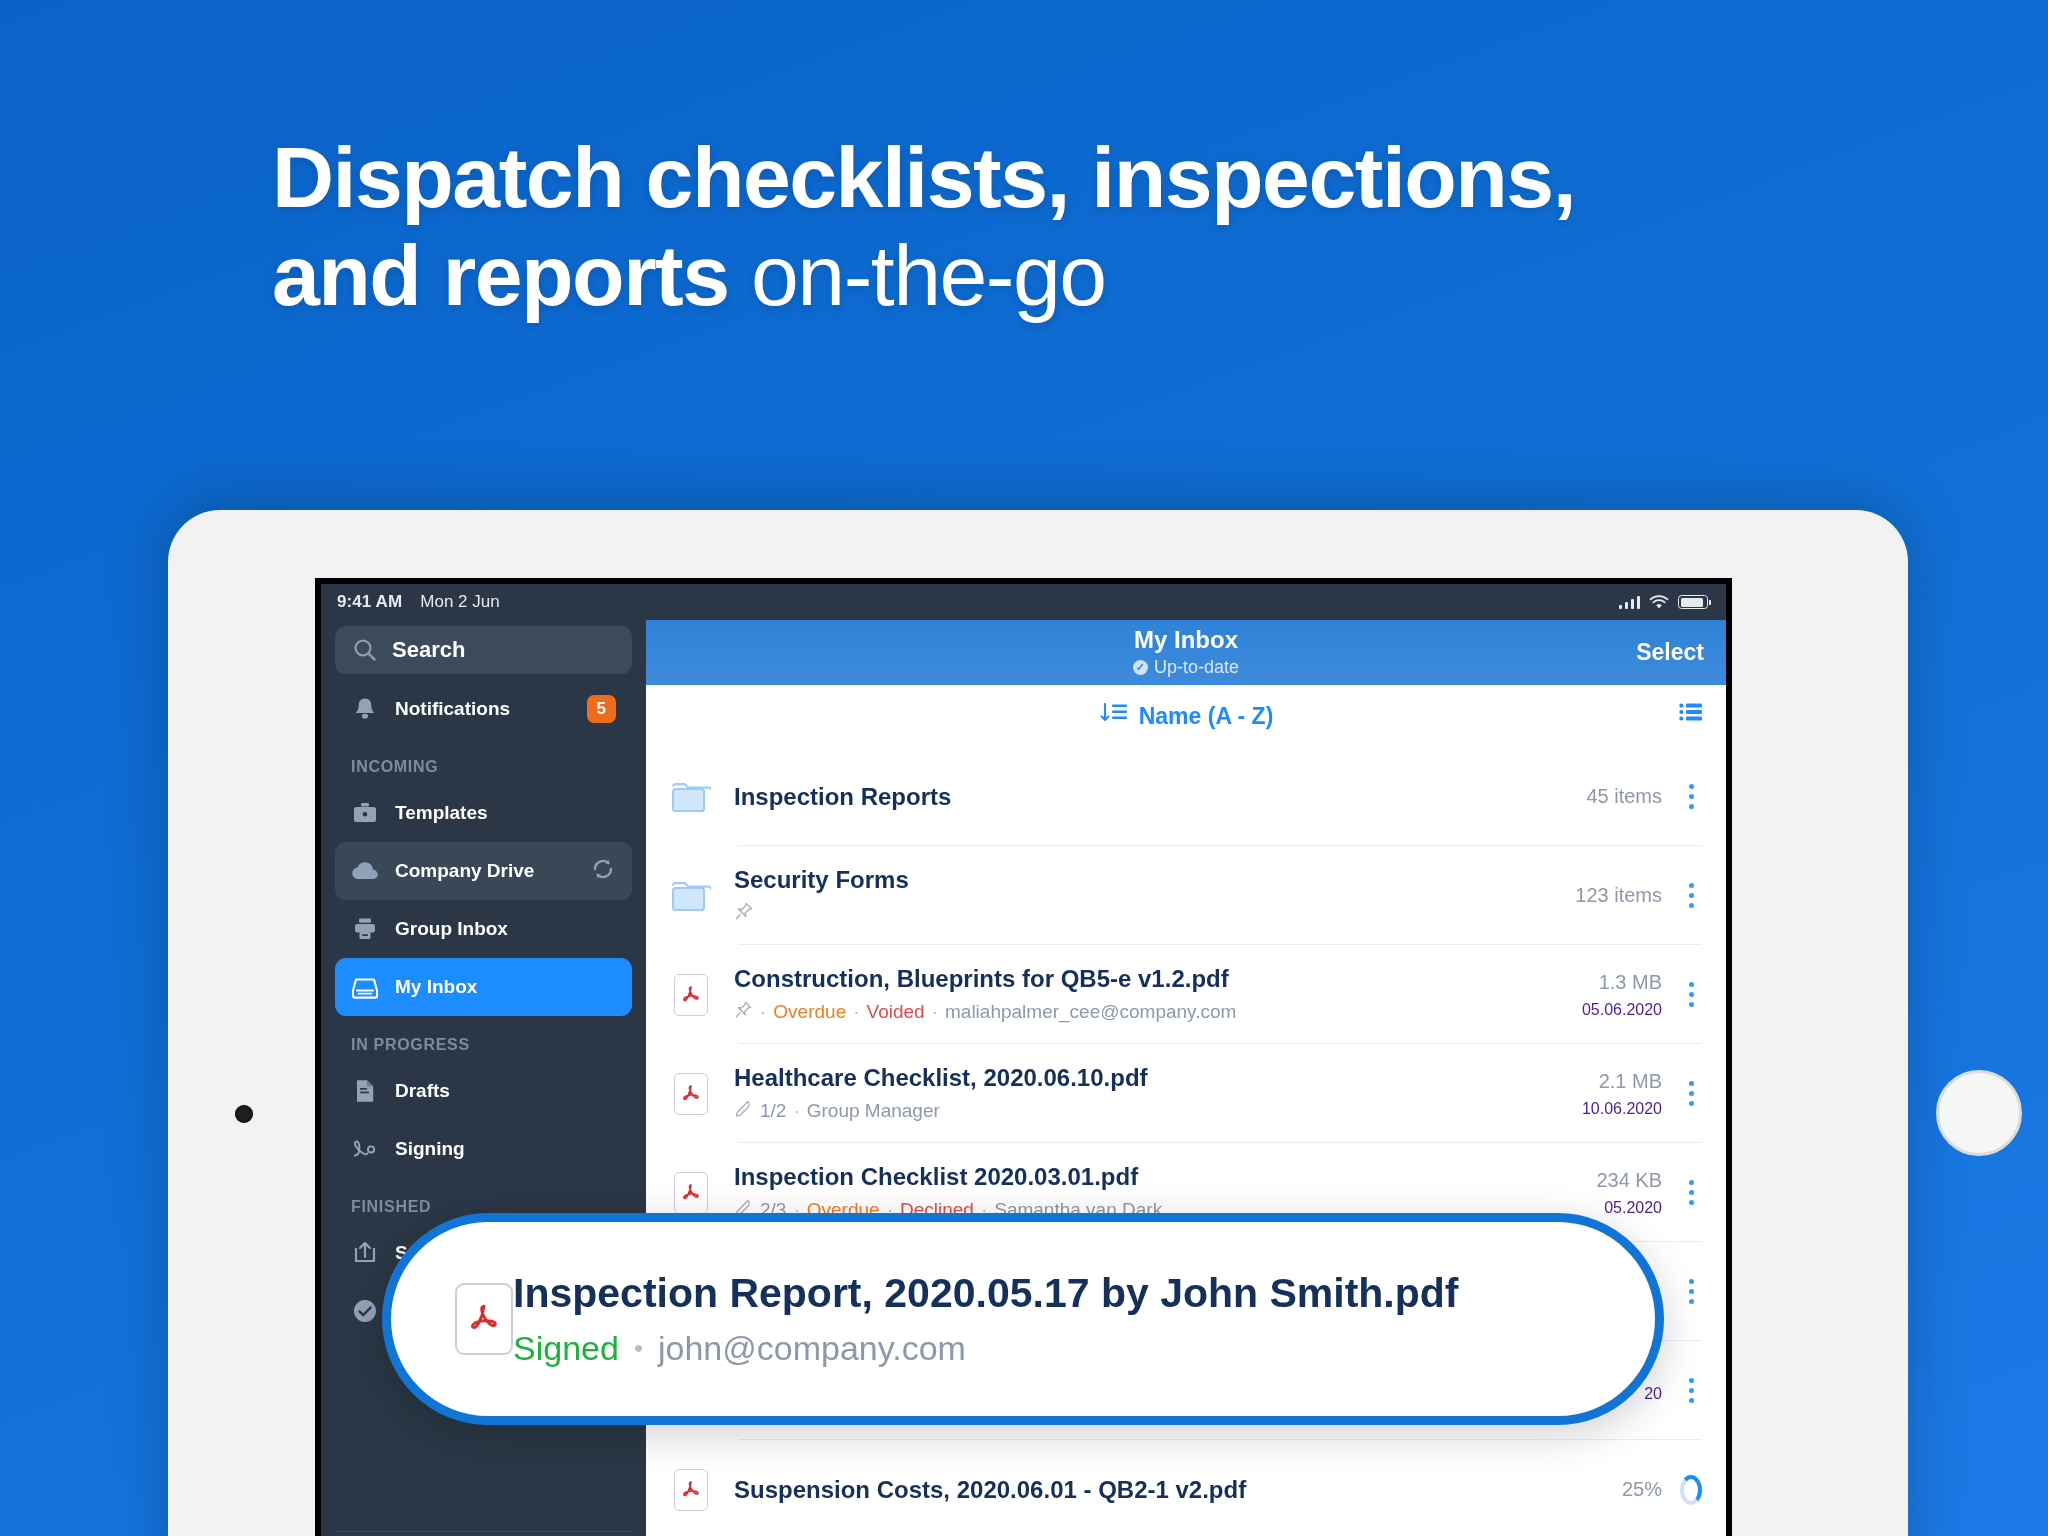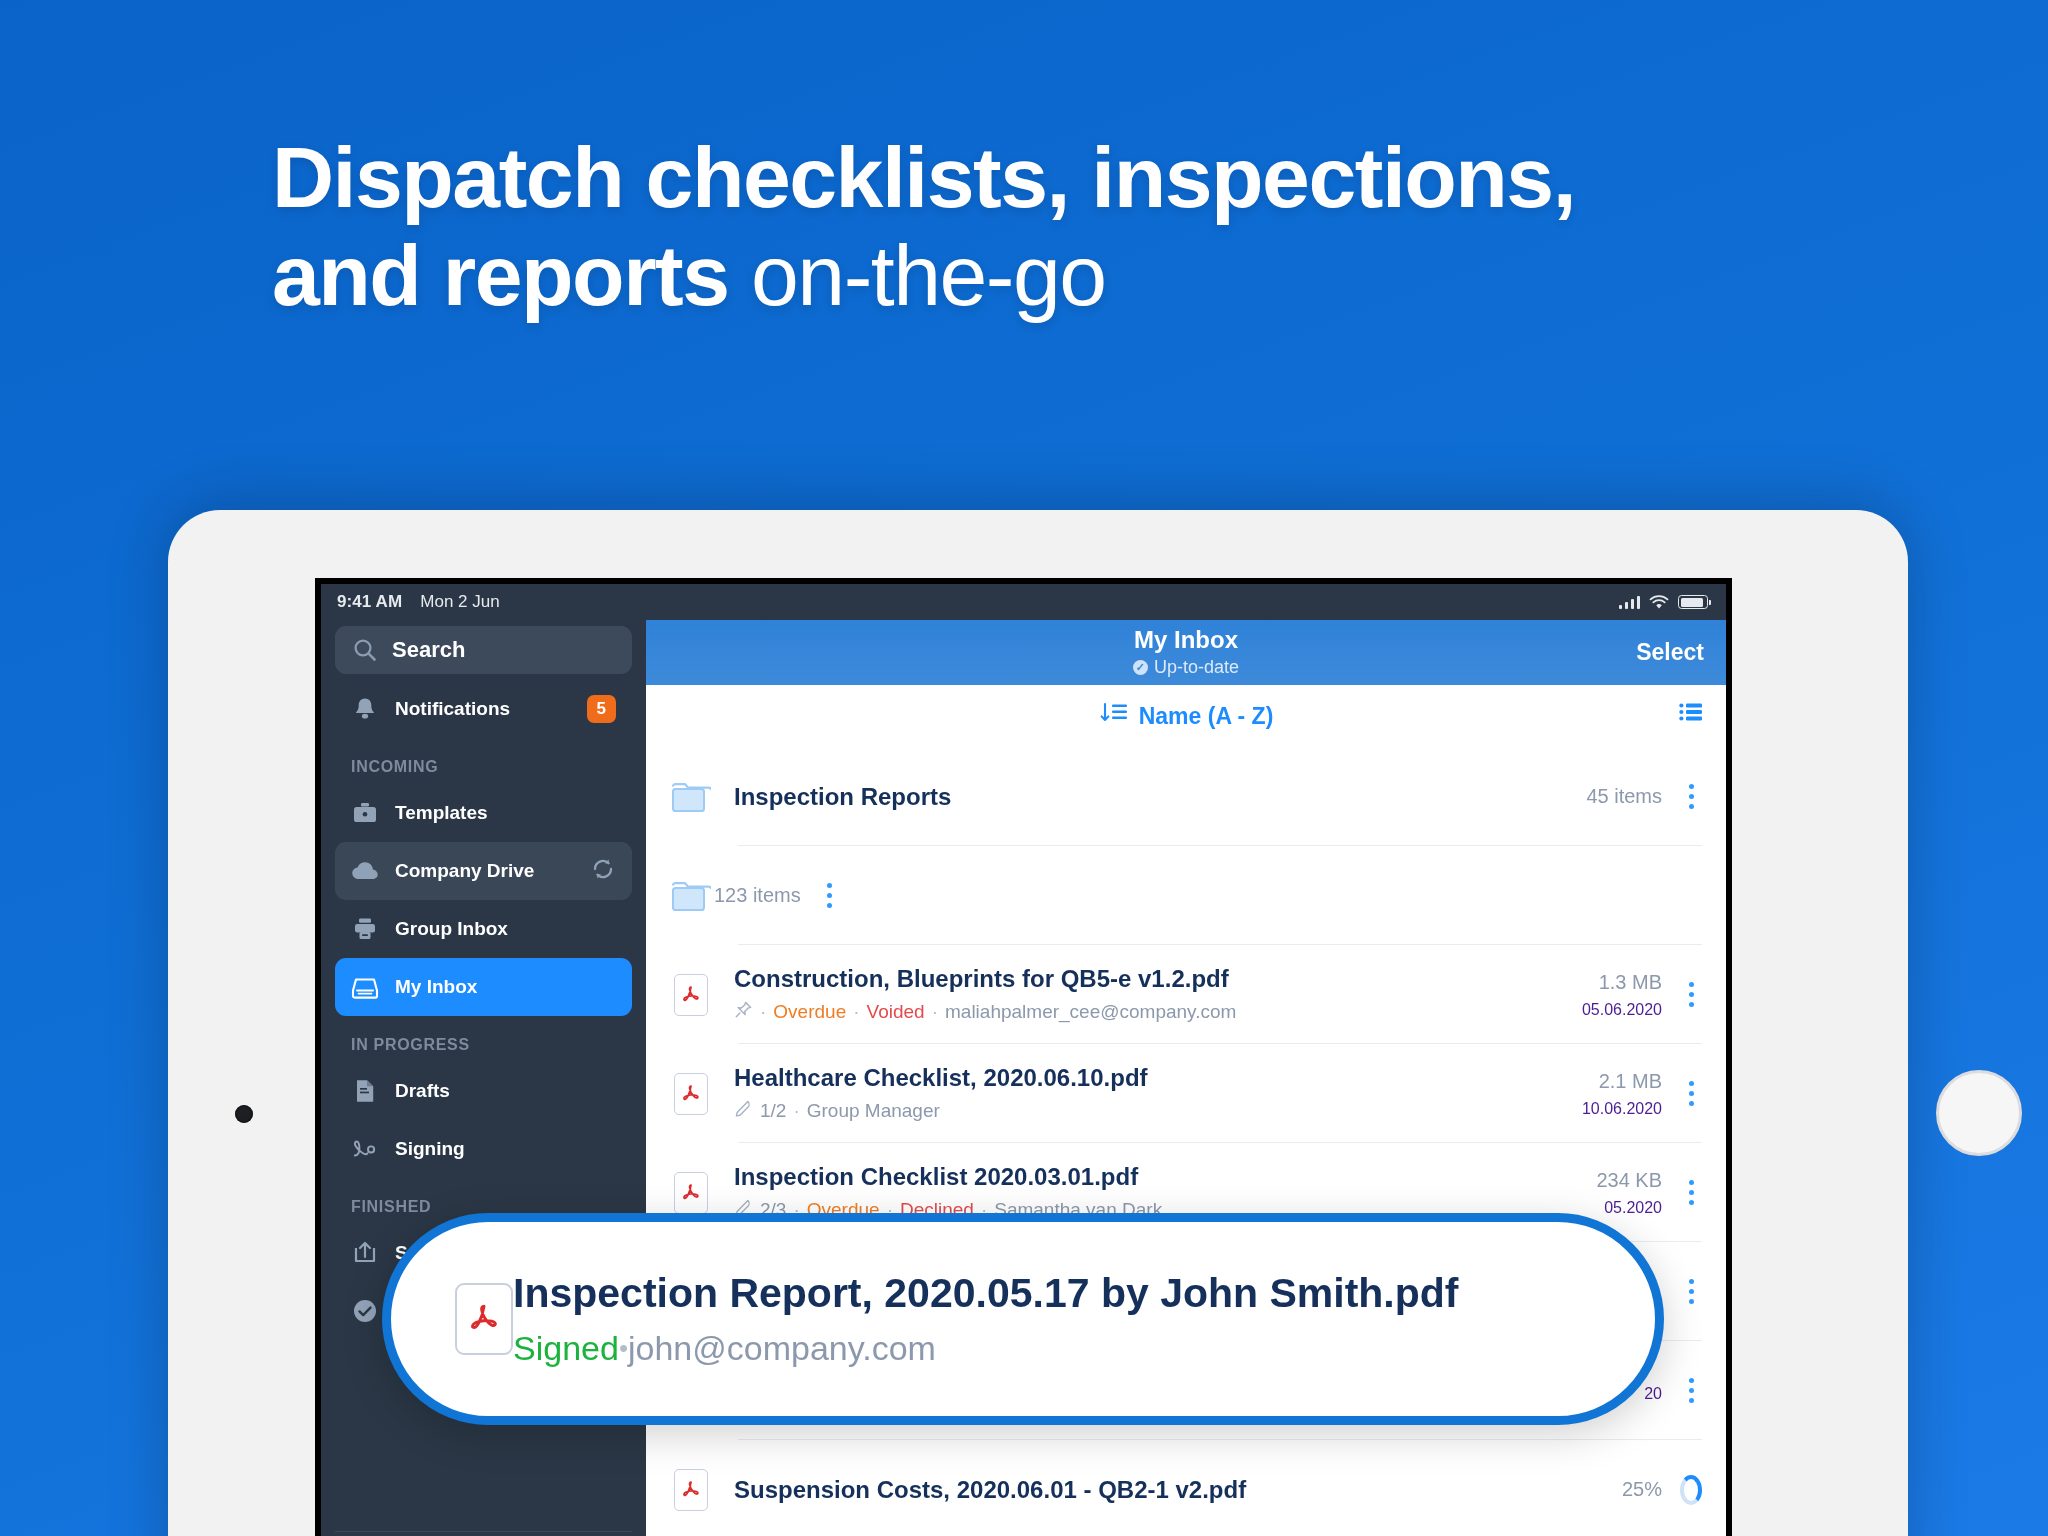--- a/index.html
+++ b/index.html
@@ -255,21 +255,21 @@
     z-index: 10;
   }
   .co-ico {
     width: 58px; height: 72px;
     border: 2px solid #c7d0dc; border-radius: 9px;
     display:flex;align-items:center;justify-content:center;
     flex-shrink:0;
   }
   .co-text { }
   .co-title { font-size: 41px; font-weight: 700; color: #16305c; white-space: nowrap; }
-  .co-sub { margin-top: 12px; font-size: 34px; display:flex; align-items:center; gap:0; white-space: nowrap; }
+  .co-sub { margin-top: 12px; font-size: 34px; display:flex; align-items:center; gap:15px; white-space: nowrap; }
   .co-signed { color: #1db23d; }
   .co-dot { color: #b3bdca; font-size: 26px; }
   .co-email { color: #8c98ab; }
 </style>
 </head>
 <body>
 
 <div id="stage">
 
   <div class="headline">
@@ -493,20 +493,30 @@
                 </span>
               </div>
           </div>
 
           <div class="row">
             <div class="row-ico">
               <svg width="40" height="34" viewBox="0 0 40 34">
                 <path d="M2 6.5a2.4 2.4 0 0 1 2.4-2.4h9.5l3.2 3.6h20.5a2.4 2.4 0 0 1 2.4 2.4" fill="none" stroke="#9dcbf5" stroke-width="2.2" stroke-linejoin="round"></path>
                 <rect x="2" y="9" width="31" height="22" rx="2.6" fill="#cfe6fb" stroke="#9dcbf5" stroke-width="2"></rect>
               </svg>
+            </div>
+            <div class="row-mid">
+              <div class="row-name">Security Forms</div>
+              <div class="row-sub">
+                <span>
+                  <svg width="20" height="20" viewBox="0 0 20 20">
+                    <path d="M12.2 2.5 l5.3 5.3 -2.6 .6 -3.6 3.6 .5 3.4 -7.4 -7.4 3.4 .5 3.6 -3.6 z M6.2 13.8 L2.4 17.6" stroke="#a8b3c2" stroke-width="1.5" fill="none" stroke-linejoin="round" stroke-linecap="round"></path>
+                  </svg>
+                </span>
+              </div>
             </div>
             <div class="row-right">
               <div class="l1">123 items</div>
             </div>
             <div class="row-more">
                 <span class="dots3">
                   <i></i>
                   <i></i>
                   <i></i>
                 </span>

